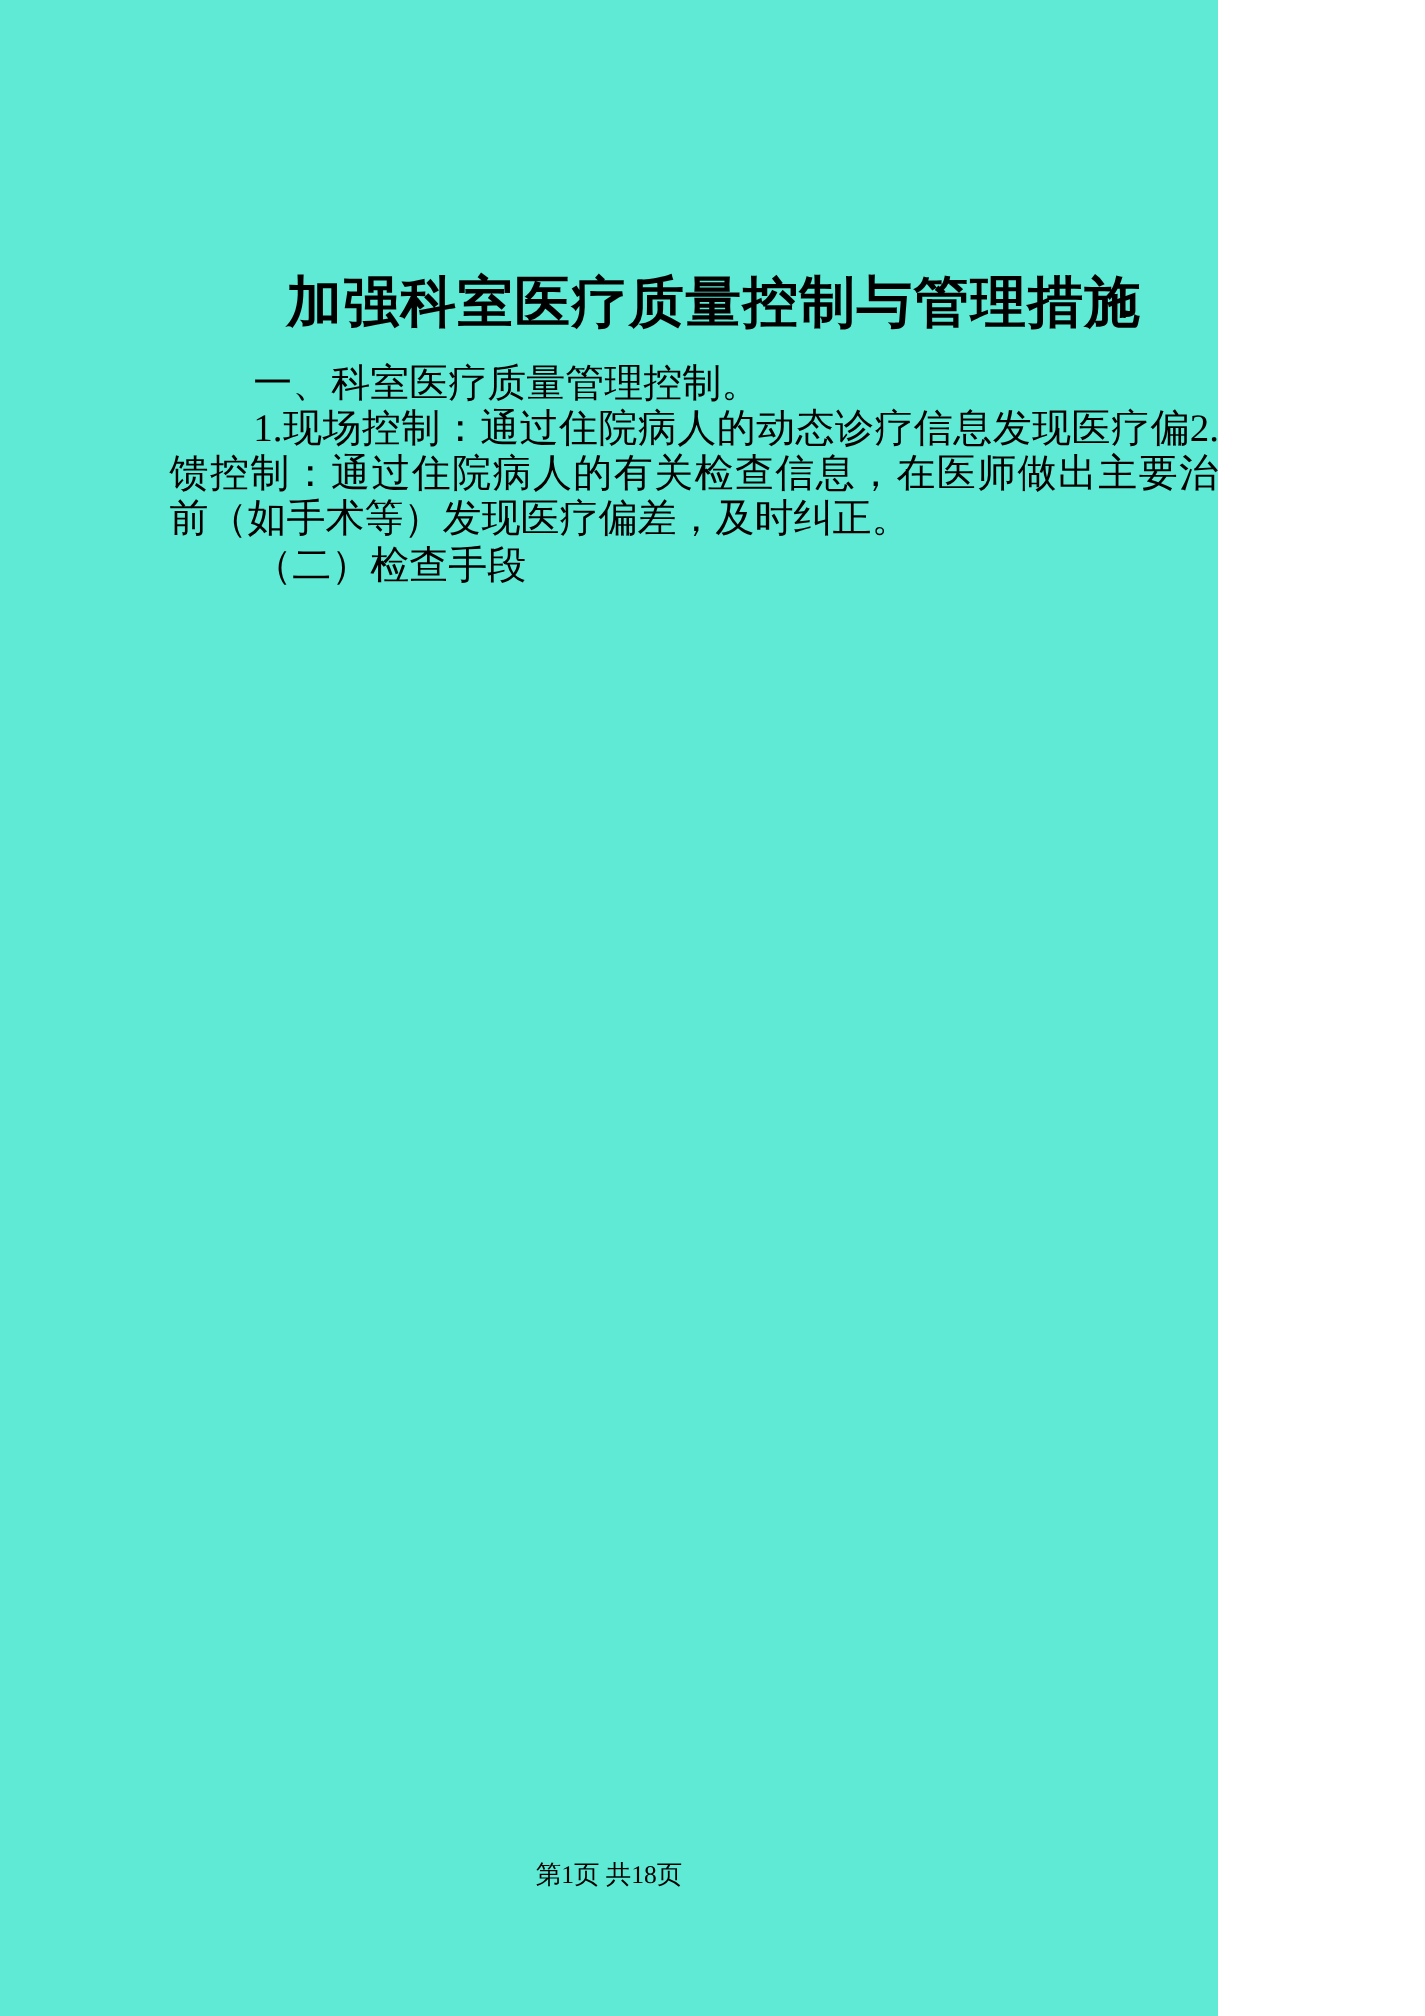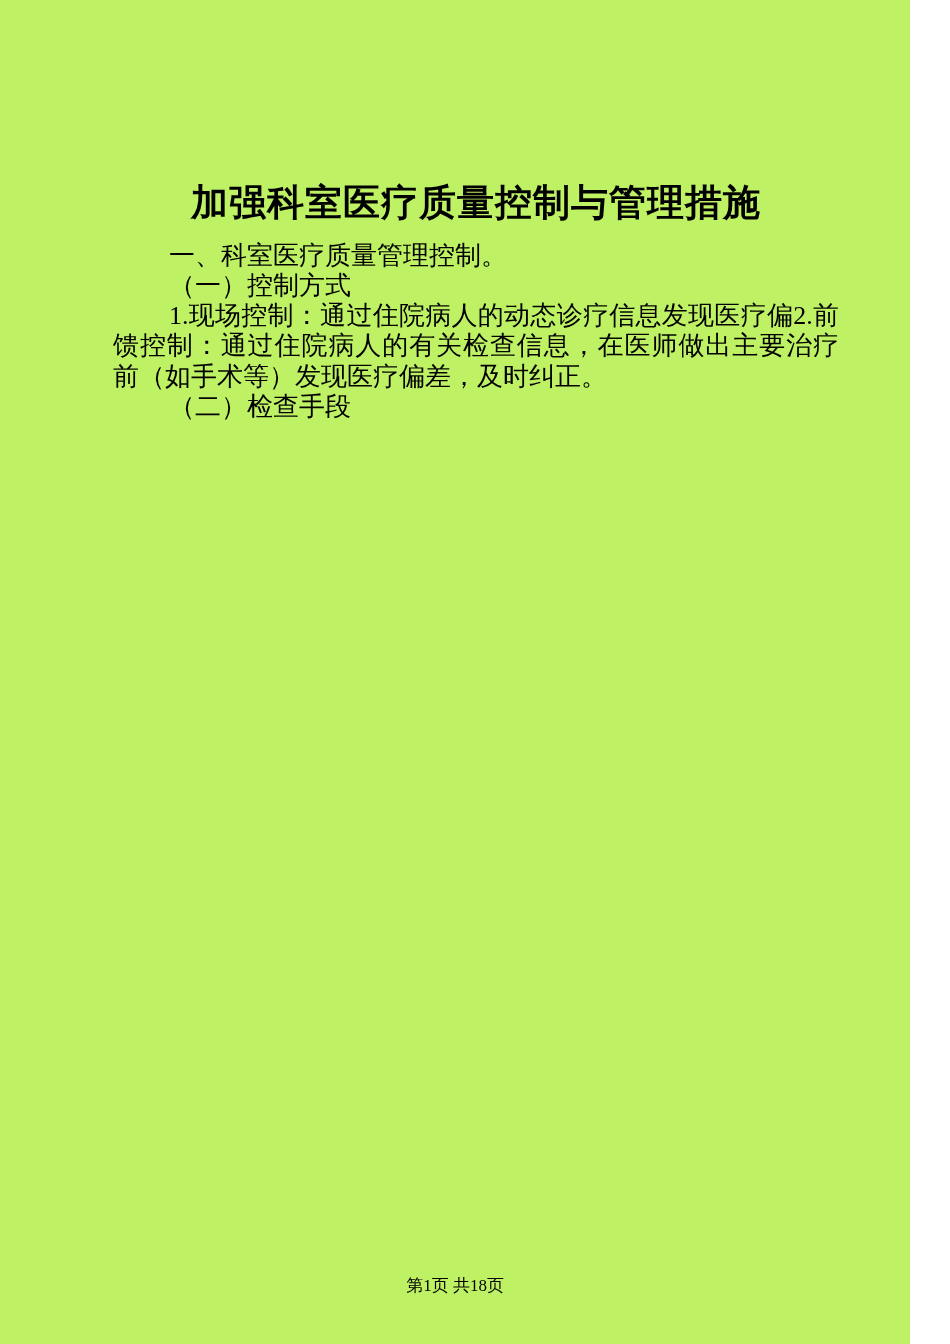--- a/index.html
+++ b/index.html
@@ -1,21 +1,21 @@
 <!DOCTYPE html>
 <html><head>
 <meta charset="utf-8">
 <style>
   * { margin: 0; padding: 0; box-sizing: border-box; }
   html, body { background: #ffffff; }
   .page {
     position: relative;
-    width: 910px;
+    width: 812px;
     height: 1344px;
-    background: #bef264;
+    background: #5eead4;
     color: #000000;
     font-family: "Liberation Serif", "DejaVu Serif", serif;
     overflow: hidden;
   }
   .content {
     position: absolute;
     left: 113px;
     top: 182px;
     width: 726px;
   }
@@ -31,21 +31,21 @@
   .doc-body p {
     font-size: 26px;
     line-height: 30.3px;
     text-align: justify;
     text-justify: inter-character;
     text-indent: 2.15em;
     word-break: break-all;
   }
   .page-footer {
     position: absolute;
-    top: 1276px;
+    top: 1240px;
     left: 0;
     width: 100%;
     text-align: center;
     font-size: 17px;
     line-height: 1.2;
   }
 </style>
 </head>
 <body>
 
@@ -53,21 +53,20 @@
   <div class="content">
     <h1 class="doc-title">加强科室医疗质量控制与管理措施</h1>
     <div class="doc-body">
 
 
         <p>一、科室医疗质量管理控制。</p>
 
 
 
 
-        <p>（一）控制方式</p>
 
         <p>1.现场控制：通过住院病人的动态诊疗信息发现医疗偏2.前馈控制：通过住院病人的有关检查信息，在医师做出主要治疗前（如手术等）发现医疗偏差，及时纠正。</p>
 
 
         <p>（二）检查手段</p>
       </div>
   </div>
   <div class="page-footer">第1页 共18页</div>
 </div>
 

